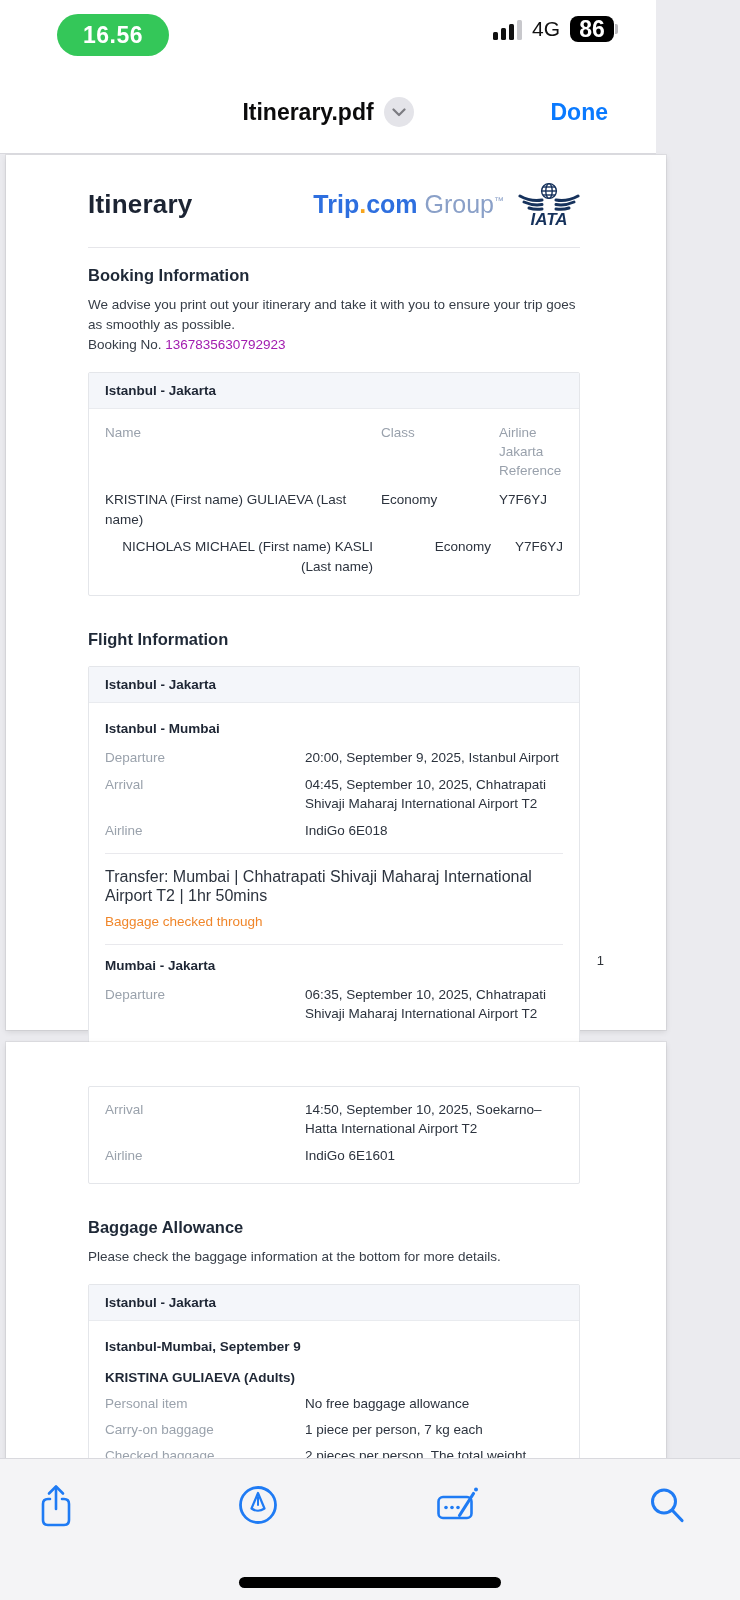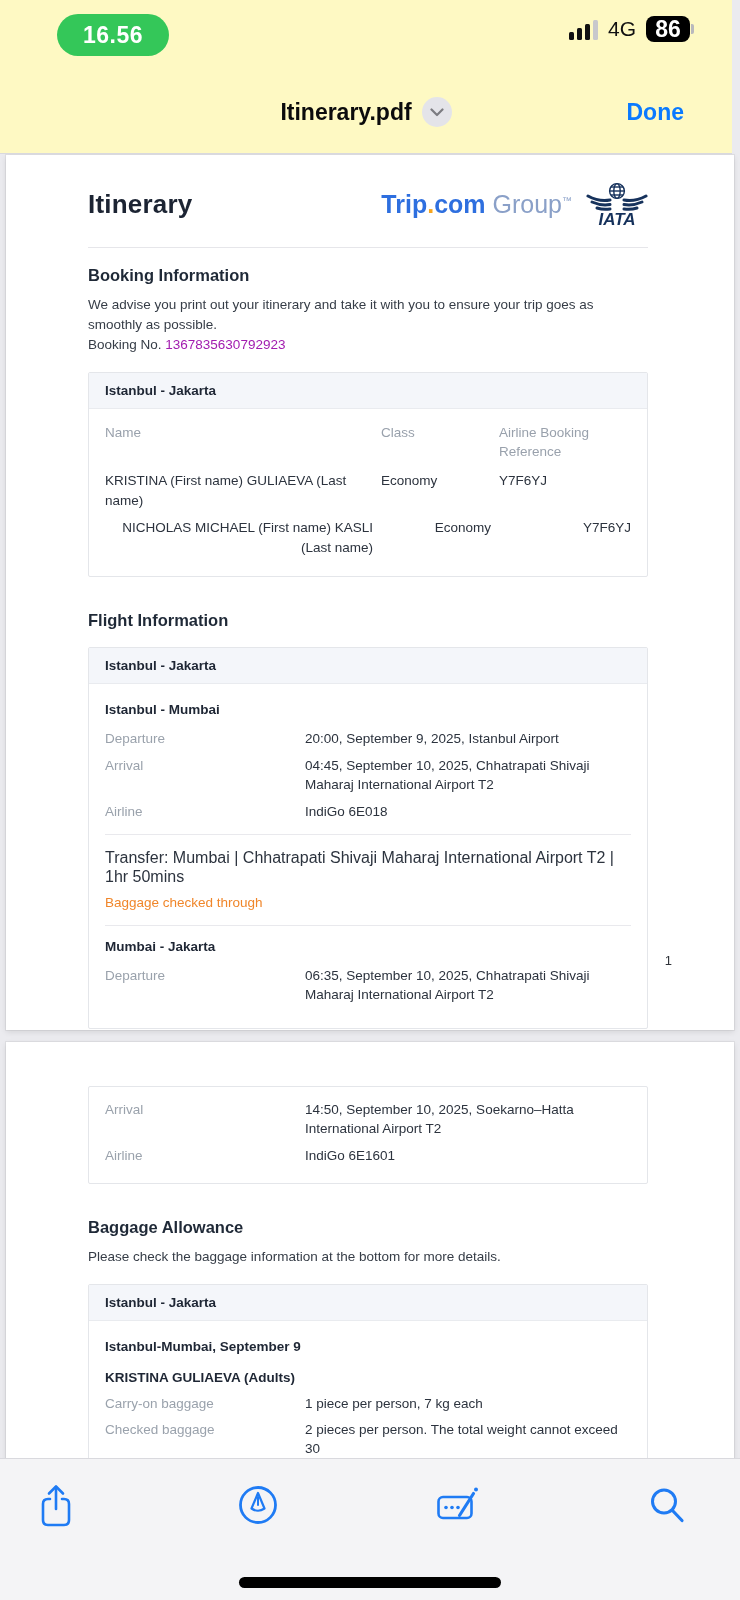--- a/index.html
+++ b/index.html
@@ -7,22 +7,22 @@
   body {
     font-family:"Liberation Sans","DejaVu Sans",sans-serif;
     background:#ebebef;
     position:relative; overflow:hidden;
     -webkit-font-smoothing:antialiased;
   }
   .screen { position:absolute; inset:0; width:740px; height:1600px; background:#ebebef; }
 
   
   .topbar {
-    position:absolute; top:0; left:0; width:732px; height:154px;
-    background:#fef9c3; border-bottom:1px solid #d9d9de; z-index:6;
+    position:absolute; top:0; left:0; width:656px; height:154px;
+    background:#ffffff; border-bottom:1px solid #d9d9de; z-index:6;
   }
   .status-row { position:absolute; top:0; left:0; right:0; height:70px; }
   .time-pill {
     position:absolute; left:57px; top:14px; width:112px; height:42px;
     background:#34c759; border-radius:21px; color:#fff;
     font-size:23px; font-weight:700; display:flex; align-items:center; justify-content:center;
     letter-spacing:.5px;
   }
   .status-right { position:absolute; right:38px; top:16px; display:flex; align-items:center; gap:10px; }
   .signal { display:flex; align-items:flex-end; gap:3px; height:21px; }
@@ -39,21 +39,21 @@
     display:flex; align-items:center; justify-content:center; gap:10px; }
   .nav-title { font-size:23px; font-weight:700; color:#0b0b0c; }
   .nav-chevron-btn { width:30px; height:30px; border-radius:50%; background:#e4e4e9;
     display:flex; align-items:center; justify-content:center; }
   .done-btn { position:absolute; right:48px; top:0; height:84px; display:flex; align-items:center;
     font-size:23px; font-weight:600; color:#0a7aff; }
 
   
   .pdf-area { position:absolute; inset:0; z-index:1; }
   .page {
-    position:absolute; left:6px; width:728px; background:#fff;
+    position:absolute; left:6px; width:660px; background:#fff;
     box-shadow:0 0 0 1px rgba(0,0,0,0.05), 0 2px 6px rgba(0,0,0,0.10);
   }
   .page1 { top:155px; height:875px; }
   .page2 { top:1042px; height:558px; }
   .page-inner { padding:0 86px 0 82px; }
 
   .doc-header { display:flex; align-items:center; justify-content:space-between; padding-top:26px; }
   .doc-title { font-size:26px; font-weight:700; color:#1c2433; letter-spacing:.2px; }
   .logos { display:flex; align-items:center; gap:14px; }
   .trip-logo { font-size:25px; white-space:nowrap; }
@@ -154,21 +154,21 @@
         <div class="body-text">We advise you print out your itinerary and take it with you to ensure your trip goes as smoothly as possible.</div>
         <div class="booking-line"><span>Booking No. </span><span class="booking-no">1367835630792923</span></div>
 
         <div class="card">
           <div class="card-header">Istanbul - Jakarta</div>
           <div class="card-body">
             <div class="btable">
               <div class="btable-row btable-head">
                 <div class="col-name">Name</div>
                 <div class="col-class">Class</div>
-                <div class="col-ref">Airline Booking Reference</div>
+                <div class="col-ref">Airline Jakarta Reference</div>
               </div>
               <div class="btable-row btable-data">
                 <div class="col-name">KRISTINA (First name) GULIAEVA (Last name)</div>
                 <div class="col-class">Economy</div>
                 <div class="col-ref">Y7F6YJ</div>
               </div>
               <div class="btable-row btable-data">
                 <div class="col-name">NICHOLAS MICHAEL (First name) KASLI (Last name)</div>
                 <div class="col-class">Economy</div>
                 <div class="col-ref">Y7F6YJ</div>
@@ -232,20 +232,24 @@
 
         <div class="section-h" style="margin-top:34px;">Baggage Allowance</div>
         <div class="body-text">Please check the baggage information at the bottom for more details.</div>
 
         <div class="card">
           <div class="card-header">Istanbul - Jakarta</div>
           <div class="card-body">
             <div class="seg-title" style="margin-bottom:16px;">Istanbul-Mumbai, September 9</div>
             <div class="seg-title" style="margin-bottom:9px;">KRISTINA GULIAEVA (Adults)</div>
 
+            <div class="kv-row" style="margin-bottom:7px;">
+              <div class="kv-label">Personal item</div>
+              <div class="kv-value">No free baggage allowance</div>
+            </div>
             <div class="kv-row" style="margin-bottom:7px;">
               <div class="kv-label">Carry-on baggage</div>
               <div class="kv-value">1 piece per person, 7 kg each</div>
             </div>
             <div class="kv-row">
               <div class="kv-label">Checked baggage</div>
               <div class="kv-value">
                   <span class="value-cont">2 pieces per person. The total weight cannot exceed 30</span>
                   <span class="value-cont">kg.</span>
                 </div>

